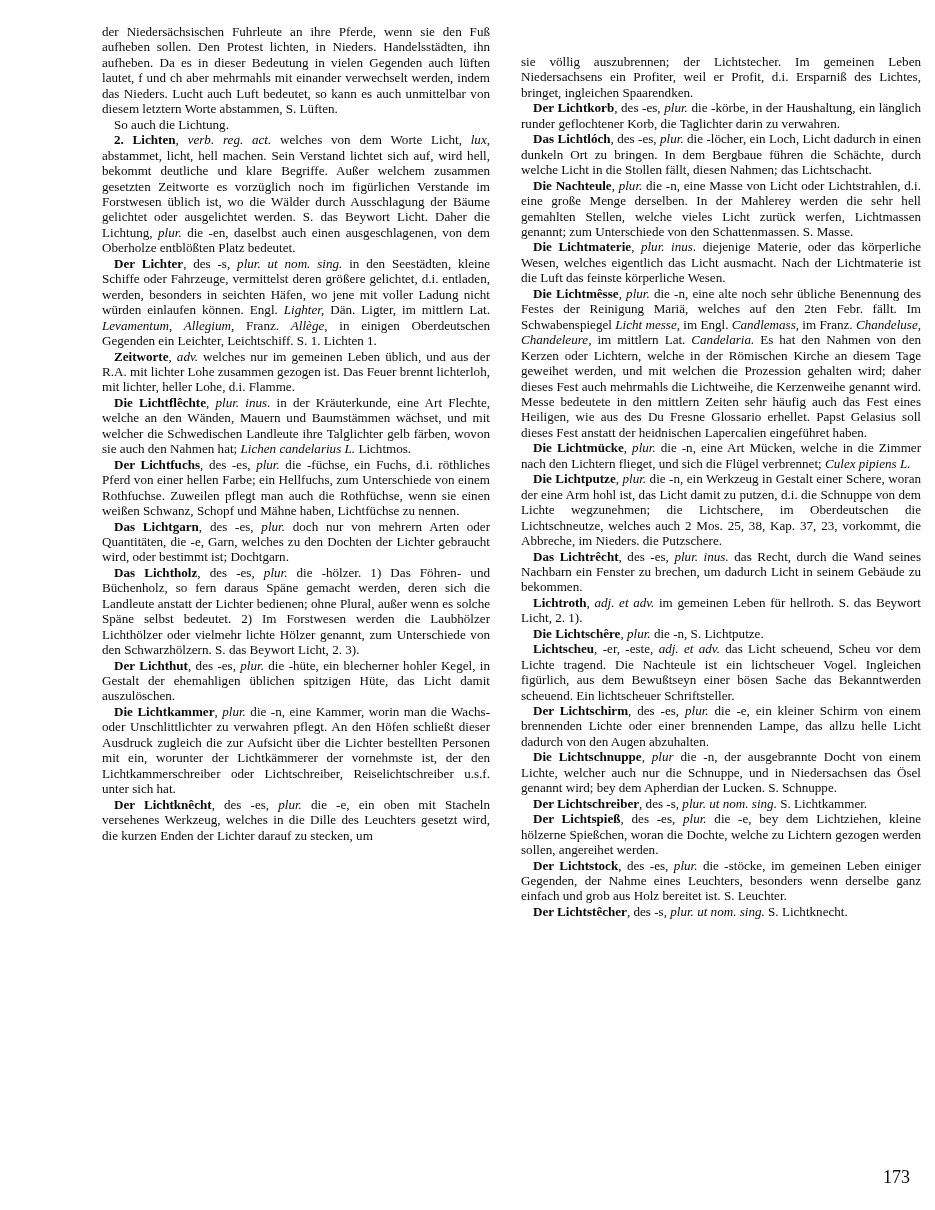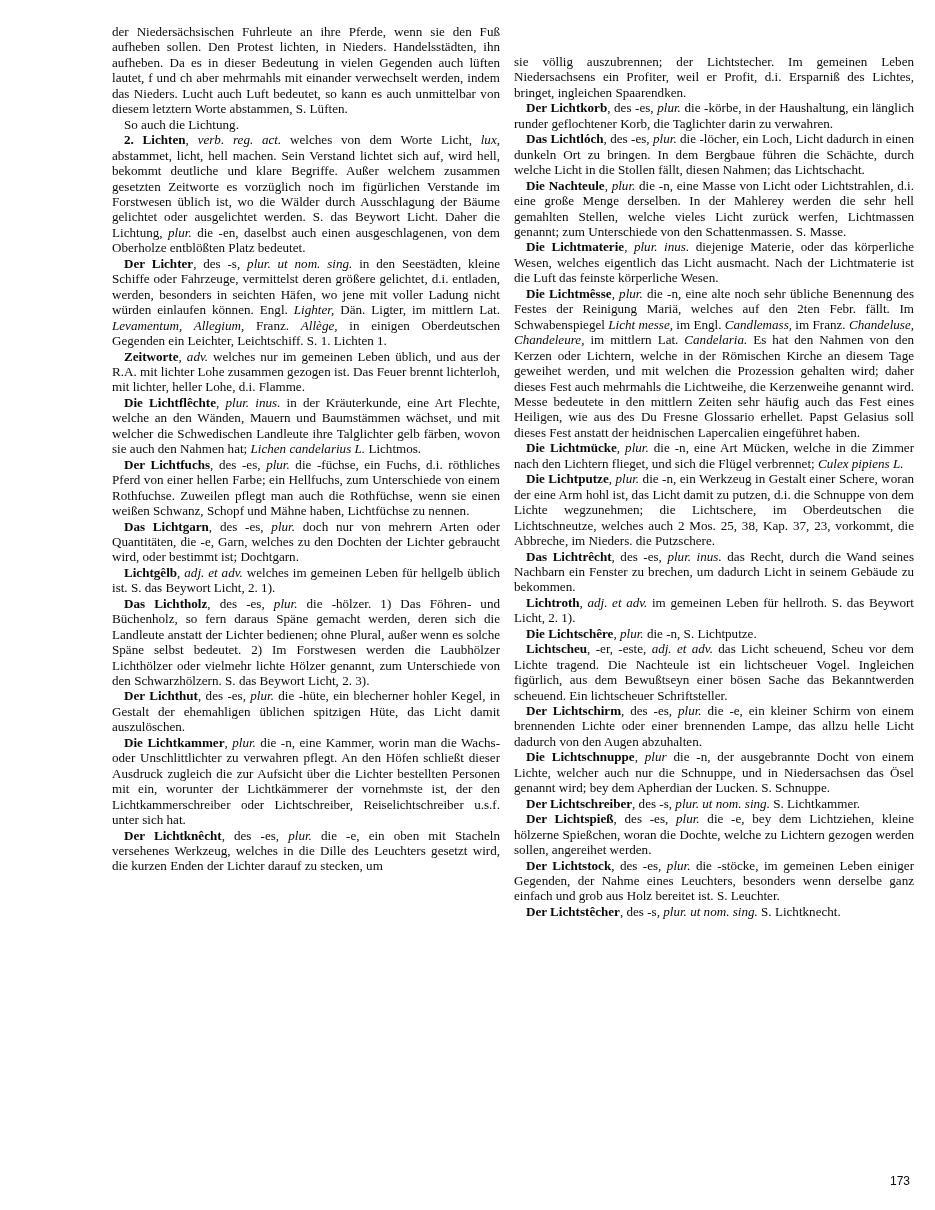--- a/index.html
+++ b/index.html
@@ -16,26 +16,26 @@
     position: relative;
   }
   #page {
     position: absolute;
     left: 0; top: 0;
     width: 935px;
     height: 1210px;
   }
   #columns {
     position: absolute;
-    left: 112px;
+    left: 102px;
     top: 24px;
     width: 802px;
     height: 1140px;
     display: flex;
-    gap: 14px;
+    gap: 31px;
   }
   .col {
     width: 388px;
     flex: 0 0 388px;
     font-size: 13.1px;
     line-height: 15.45px;
     text-align: justify;
     text-justify: inter-word;
     hyphens: none;
     overflow: hidden;
@@ -50,40 +50,39 @@
   .p.entry { text-indent: 12px; }
   .hw { font-weight: bold; }
   .it { font-style: italic; }
   .p:last-child { text-align: justify; }
   
   .p { text-align-last: left; }
   #folio {
     position: absolute;
     right: 25px;
     bottom: 22px;
-    font-size: 12px;
-    font-family: Liberation Sans, sans-serif;
+    font-size: 18px;
+    font-family: Liberation Serif, serif;
   }
 </style>
 </head>
 <body>
 
 <div id="page">
 
   <div id="columns">
     <div class="col left" id="col-left">
         <div class="p noind"><span>der Niedersächsischen Fuhrleute an ihre Pferde, wenn sie den Fuß aufheben sollen. Den Protest lichten, in Nieders. Handelsstädten, ihn aufheben. Da es in dieser Bedeutung in vielen Gegenden auch lüften lautet, f und ch aber mehrmahls mit einander verwechselt werden, indem das Nieders. Lucht auch Luft bedeutet, so kann es auch unmittelbar von diesem letztern Worte abstammen, S. Lüften.</span></div>
         <div class="p entry"><span>So auch die Lichtung.</span></div>
         <div class="p entry"><span class="hw">2. Lichten</span><span>, </span><span class="it">verb. reg. act.</span><span> welches von dem Worte Licht, </span><span class="it">lux,</span><span> abstammet, licht, hell machen. Sein Verstand lichtet sich auf, wird hell, bekommt deutliche und klare Begriffe. Außer welchem zusammen gesetzten Zeitworte es vorzüglich noch im figürlichen Verstande im Forstwesen üblich ist, wo die Wälder durch Ausschlagung der Bäume gelichtet oder ausgelichtet werden. S. das Beywort Licht. Daher die Lichtung, </span><span class="it">plur.</span><span> die -en, daselbst auch einen ausgeschlagenen, von dem Oberholze entblößten Platz bedeutet.</span></div>
         <div class="p entry"><span class="hw">Der Lichter</span><span>, des -s, </span><span class="it">plur. ut nom. sing.</span><span> in den Seestädten, kleine Schiffe oder Fahrzeuge, vermittelst deren größere gelichtet, d.i. entladen, werden, besonders in seichten Häfen, wo jene mit voller Ladung nicht würden einlaufen können. Engl. </span><span class="it">Lighter,</span><span> Dän. Ligter, im mittlern Lat. </span><span class="it">Levamentum, Allegium,</span><span> Franz. </span><span class="it">Allège,</span><span> in einigen Oberdeutschen Gegenden ein Leichter, Leichtschiff. S. 1. Lichten 1.</span></div>
         <div class="p entry"><span class="hw">Zeitworte</span><span>, </span><span class="it">adv.</span><span> welches nur im gemeinen Leben üblich, und aus der R.A. mit lichter Lohe zusammen gezogen ist. Das Feuer brennt lichterloh, mit lichter, heller Lohe, d.i. Flamme.</span></div>
         <div class="p entry"><span class="hw">Die Lichtflêchte</span><span>, </span><span class="it">plur. inus.</span><span> in der Kräuterkunde, eine Art Flechte, welche an den Wänden, Mauern und Baumstämmen wächset, und mit welcher die Schwedischen Landleute ihre Talglichter gelb färben, wovon sie auch den Nahmen hat; </span><span class="it">Lichen candelarius L.</span><span> Lichtmos.</span></div>
         <div class="p entry"><span class="hw">Der Lichtfuchs</span><span>, des -es, </span><span class="it">plur.</span><span> die -füchse, ein Fuchs, d.i. röthliches Pferd von einer hellen Farbe; ein Hellfuchs, zum Unterschiede von einem Rothfuchse. Zuweilen pflegt man auch die Rothfüchse, wenn sie einen weißen Schwanz, Schopf und Mähne haben, Lichtfüchse zu nennen.</span></div>
         <div class="p entry"><span class="hw">Das Lichtgarn</span><span>, des -es, </span><span class="it">plur.</span><span> doch nur von mehrern Arten oder Quantitäten, die -e, Garn, welches zu den Dochten der Lichter gebraucht wird, oder bestimmt ist; Dochtgarn.</span></div>
-        <div class="p entry"><span class="hw">Lichtgêlb</span><span>, </span><span class="it">adj. et adv.</span><span> welches im gemeinen Leben für hellgelb üblich ist. S. das Beywort Licht, 2. 1).</span></div>
         <div class="p entry"><span class="hw">Das Lichtholz</span><span>, des -es, </span><span class="it">plur.</span><span> die -hölzer. 1) Das Föhren- und Büchenholz, so fern daraus Späne gemacht werden, deren sich die Landleute anstatt der Lichter bedienen; ohne Plural, außer wenn es solche Späne selbst bedeutet. 2) Im Forstwesen werden die Laubhölzer Lichthölzer oder vielmehr lichte Hölzer genannt, zum Unterschiede von den Schwarzhölzern. S. das Beywort Licht, 2. 3).</span></div>
         <div class="p entry"><span class="hw">Der Lichthut</span><span>, des -es, </span><span class="it">plur.</span><span> die -hüte, ein blecherner hohler Kegel, in Gestalt der ehemahligen üblichen spitzigen Hüte, das Licht damit auszulöschen.</span></div>
         <div class="p entry"><span class="hw">Die Lichtkammer</span><span>, </span><span class="it">plur.</span><span> die -n, eine Kammer, worin man die Wachs- oder Unschlittlichter zu verwahren pflegt. An den Höfen schließt dieser Ausdruck zugleich die zur Aufsicht über die Lichter bestellten Personen mit ein, worunter der Lichtkämmerer der vornehmste ist, der den Lichtkammerschreiber oder Lichtschreiber, Reiselichtschreiber u.s.f. unter sich hat.</span></div>
         <div class="p entry"><span class="hw">Der Lichtknêcht</span><span>, des -es, </span><span class="it">plur.</span><span> die -e, ein oben mit Stacheln versehenes Werkzeug, welches in die Dille des Leuchters gesetzt wird, die kurzen Enden der Lichter darauf zu stecken, um</span></div>
       </div>
     <div class="col right" id="col-right">
         <div class="p noind"><span>sie völlig auszubrennen; der Lichtstecher. Im gemeinen Leben Niedersachsens ein Profiter, weil er Profit, d.i. Ersparniß des Lichtes, bringet, ingleichen Spaarendken.</span></div>
         <div class="p entry"><span class="hw">Der Lichtkorb</span><span>, des -es, </span><span class="it">plur.</span><span> die -körbe, in der Haushaltung, ein länglich runder geflochtener Korb, die Taglichter darin zu verwahren.</span></div>
         <div class="p entry"><span class="hw">Das Lichtlóch</span><span>, des -es, </span><span class="it">plur.</span><span> die -löcher, ein Loch, Licht dadurch in einen dunkeln Ort zu bringen. In dem Bergbaue führen die Schächte, durch welche Licht in die Stollen fällt, diesen Nahmen; das Lichtschacht.</span></div>
         <div class="p entry"><span class="hw">Die Nachteule</span><span>, </span><span class="it">plur.</span><span> die -n, eine Masse von Licht oder Lichtstrahlen, d.i. eine große Menge derselben. In der Mahlerey werden die sehr hell gemahlten Stellen, welche vieles Licht zurück werfen, Lichtmassen genannt; zum Unterschiede von den Schattenmassen. S. Masse.</span></div>

